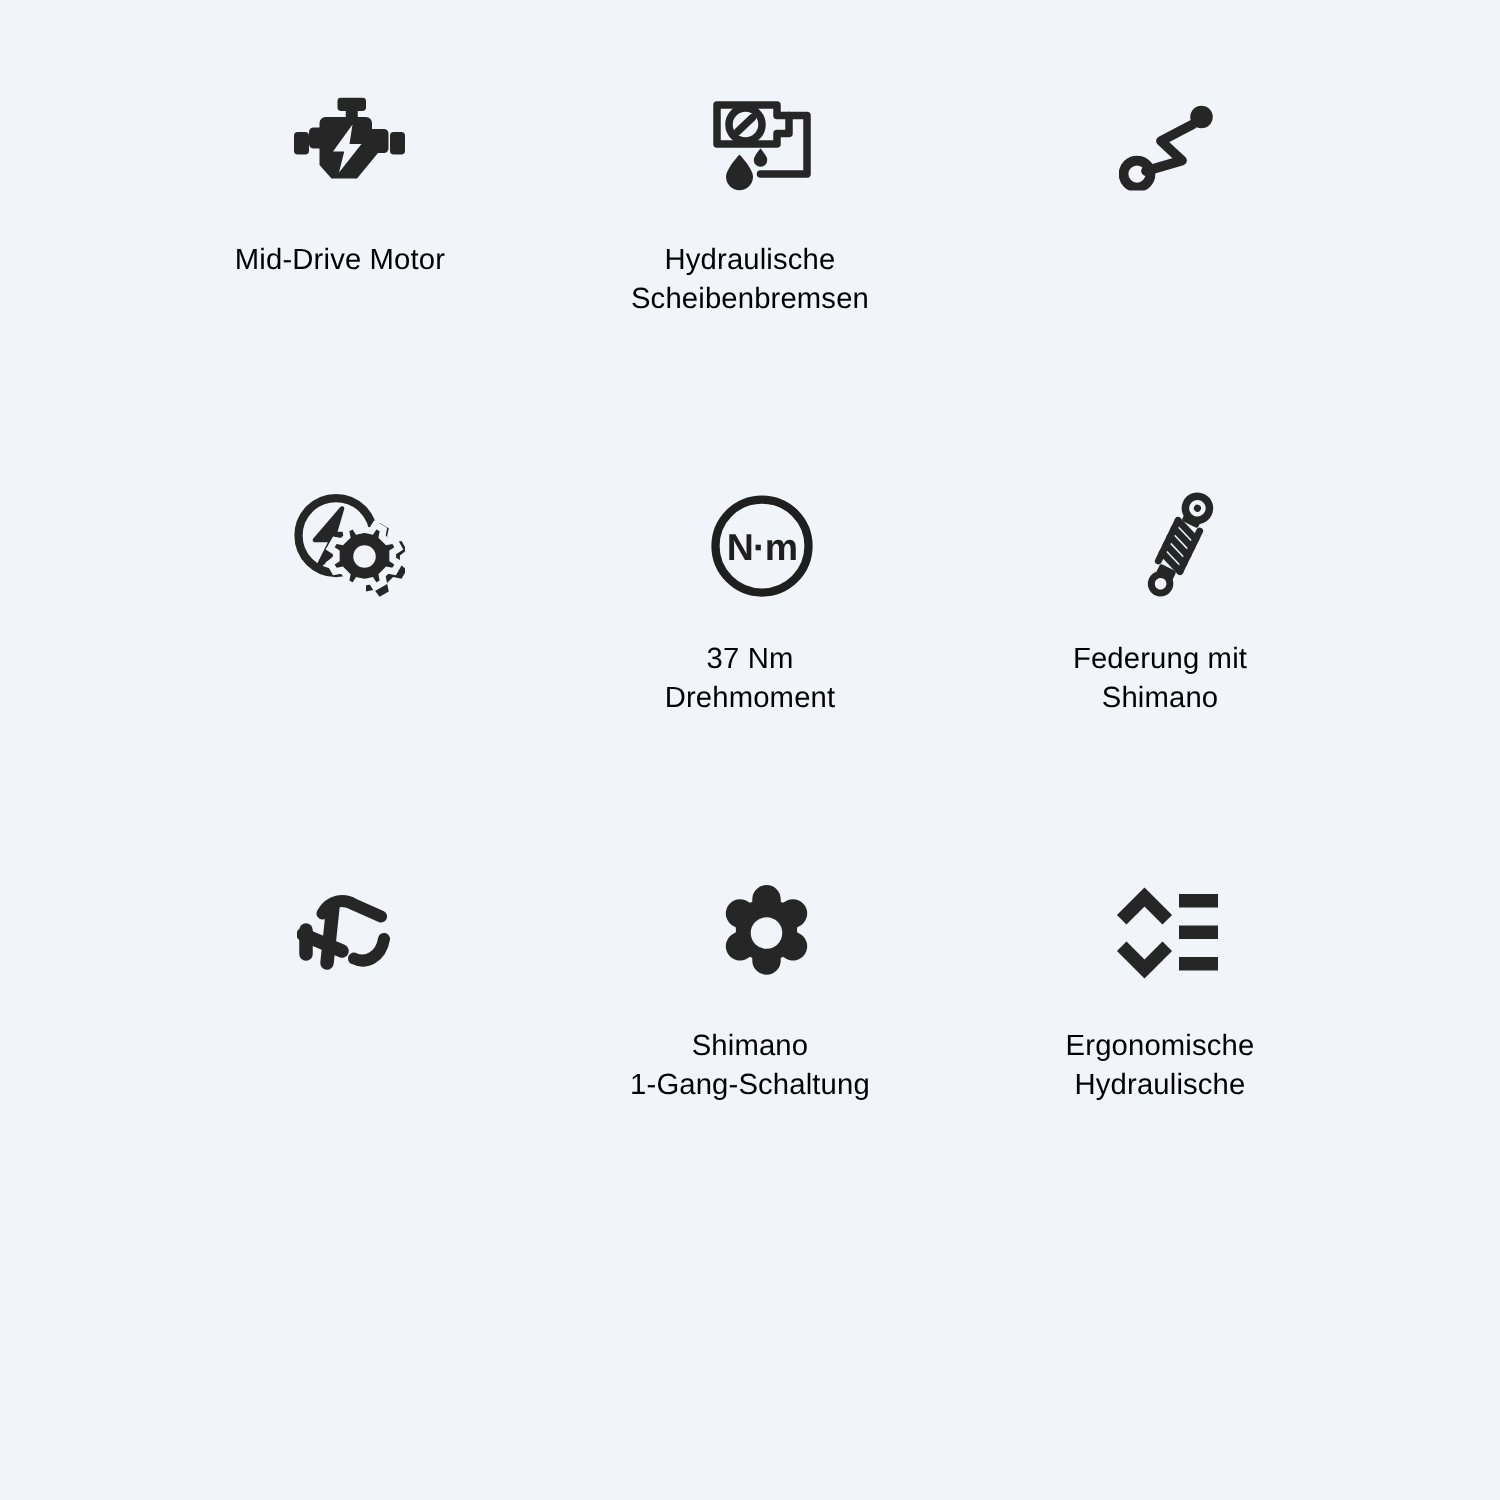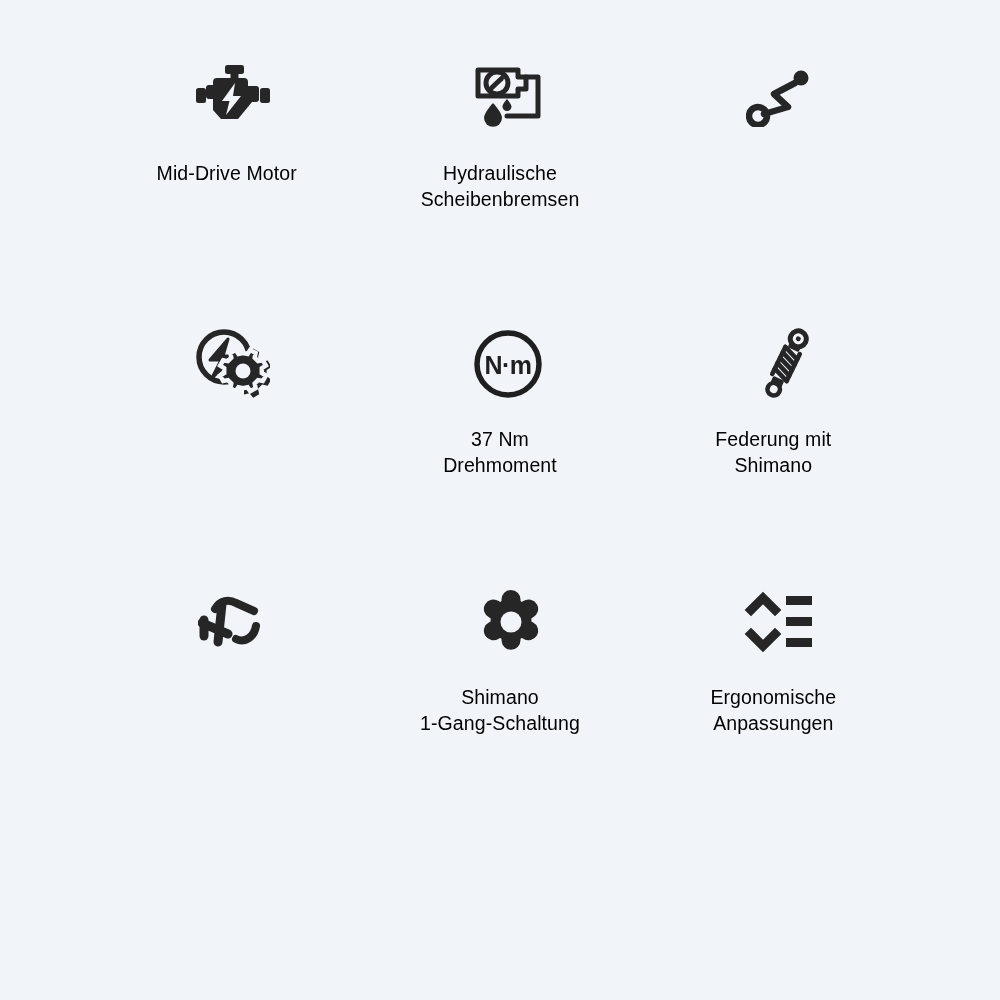--- a/index.html
+++ b/index.html
@@ -194,16 +194,16 @@
           <path d="M7 43 L19 55 L31 43"></path>
         </g>
         <g fill="#262626">
           <rect x="42" y="5" width="26" height="9"></rect>
           <rect x="42" y="26" width="26" height="9"></rect>
           <rect x="42" y="47" width="26" height="9"></rect>
         </g>
       </svg>
     </div>
     <div class="spec-label">Ergonomische
-Anpassungen</div>
+Hydraulische</div>
   </div>
 
 </div>
 
 </body></html>

